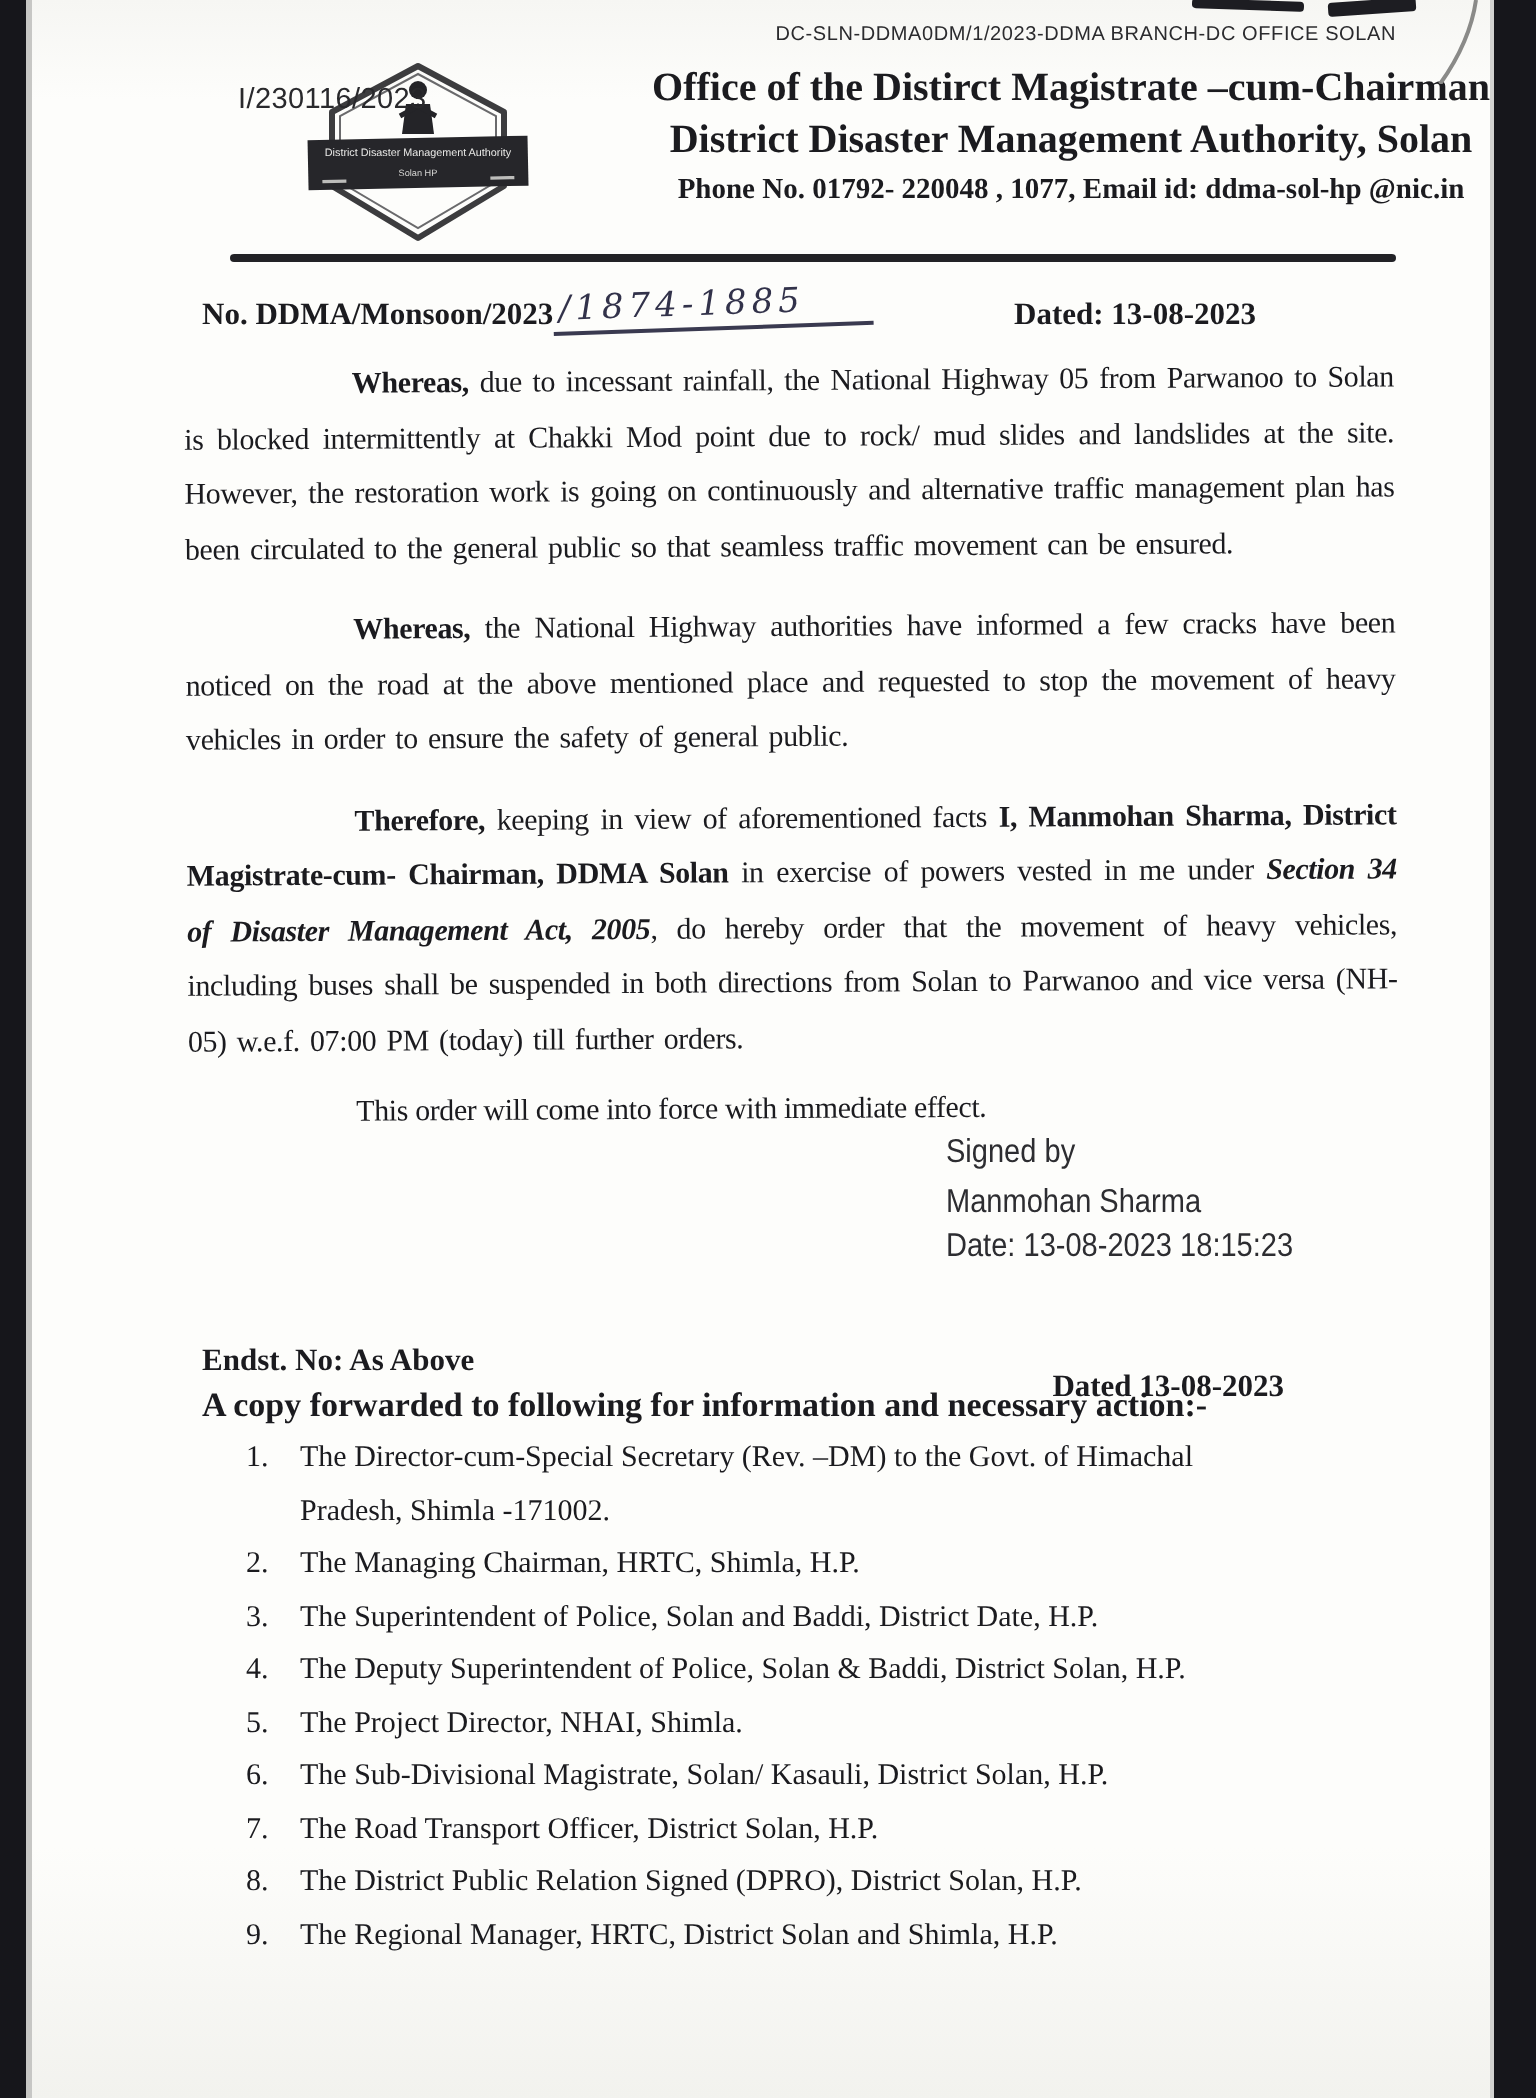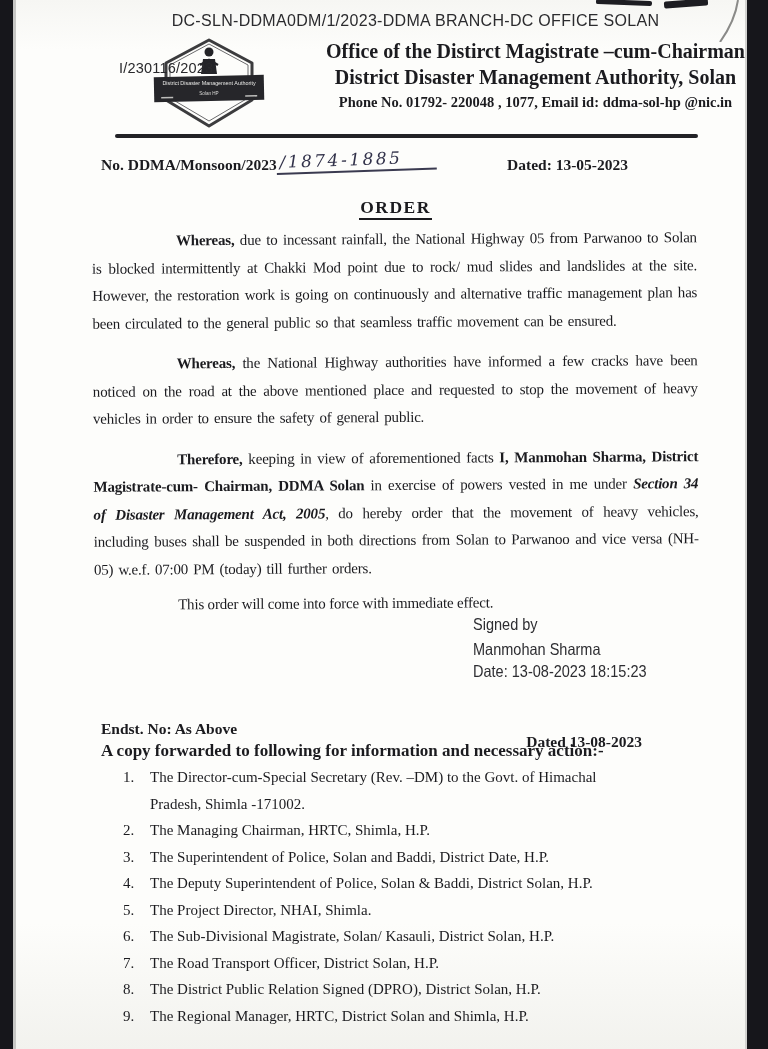--- a/index.html
+++ b/index.html
@@ -19,27 +19,27 @@
   .content{padding:8px 47px 0 77px;}
 
   
   .artifact{position:absolute;background:#1d1d22;}
   .a1{top:0;left:596px;width:56px;height:5px;transform:rotate(2deg);border-radius:2px;}
   .a2{top:0;left:664px;width:44px;height:7px;transform:rotate(-4deg);border-radius:2px;}
   .fold{position:absolute;top:0;left:716px;width:26px;height:42px;}
 
   
   .file-line{
-    font-family:"Liberation Sans",sans-serif;font-size:16px;color:#2b2b2e;
-    text-align:center;letter-spacing:.3px;margin:4px 0 0 40px;
+    font-family:"Liberation Sans",sans-serif;font-size:10px;color:#2b2b2e;
+    text-align:right;letter-spacing:.3px;margin:4px 0 0 40px;
   }
   .header-row{position:relative;height:90px;margin-top:2px;}
   .badge-wrap{position:absolute;left:18px;top:0;width:160px;height:92px;}
   .badge-id{
-    position:absolute;left:8px;top:22px;z-index:2;
+    position:absolute;left:8px;top:11px;z-index:2;
     font-family:"Liberation Sans",sans-serif;font-size:14.5px;color:#29292c;letter-spacing:.2px;
   }
   .logo-svg{position:absolute;left:42px;top:-2px;}
   .office{margin-left:170px;width:545px;text-align:center;}
   .office-l1{font-size:20px;font-weight:bold;line-height:26px;margin-top:8px;}
   .office-l2{font-size:20px;font-weight:bold;line-height:27px;}
   .contact{font-size:14.5px;font-weight:bold;line-height:20px;margin-top:1px;}
   .rule{height:4px;background:#222226;border-radius:2px;margin:6px 0 0 22px;}
 
   
@@ -121,26 +121,23 @@
         <div class="contact">Phone No. 01792- 220048  , 1077, Email id: ddma-sol-hp @nic.in</div>
       </div>
     </div>
 
     <div class="rule"></div>
 
     <div class="ref-row">
       <div class="ref-left">
         <span>No. DDMA/Monsoon/2023</span><span class="handwritten">/1874-1885</span>
       </div>
-      <div class="ref-dated">Dated: 13-05-2023</div>
-    </div>
-
-    <div class="order-title">
-      <span>ORDER</span>
-    </div>
+      <div class="ref-dated">Dated: 13-08-2023</div>
+    </div>
+
 
     <div class="paras">
       <p class="para"><span class="b">Whereas,</span><span> due to incessant rainfall, the National Highway 05 from Parwanoo to Solan is blocked intermittently at Chakki Mod point due to rock/ mud slides and landslides at the site. However, the restoration work is going on continuously and alternative traffic management plan has been circulated to the general public so that seamless traffic movement can be ensured.</span></p>
       <p class="para"><span class="b">Whereas,</span><span> the National Highway authorities have informed a few cracks have been noticed on the road at the above mentioned place and requested to stop the movement of heavy vehicles in order to ensure the safety of general public.</span></p>
       <p class="para"><span class="b">Therefore,</span><span> keeping in view of aforementioned facts </span><span class="b">I, Manmohan Sharma, District Magistrate-cum- Chairman, DDMA Solan</span><span> in exercise of powers vested in me under </span><span class="bi">Section 34 of Disaster Management Act, 2005</span><span>, do hereby order that the movement of heavy vehicles, including buses shall be suspended in both directions from Solan to Parwanoo and vice versa (NH-05) w.e.f. 07:00 PM (today) till further orders.</span></p>
       <p class="effect-line">This order will come into force with immediate effect.</p>
     </div>
 
     <div class="sig-block">
       <div class="sig-digital">

